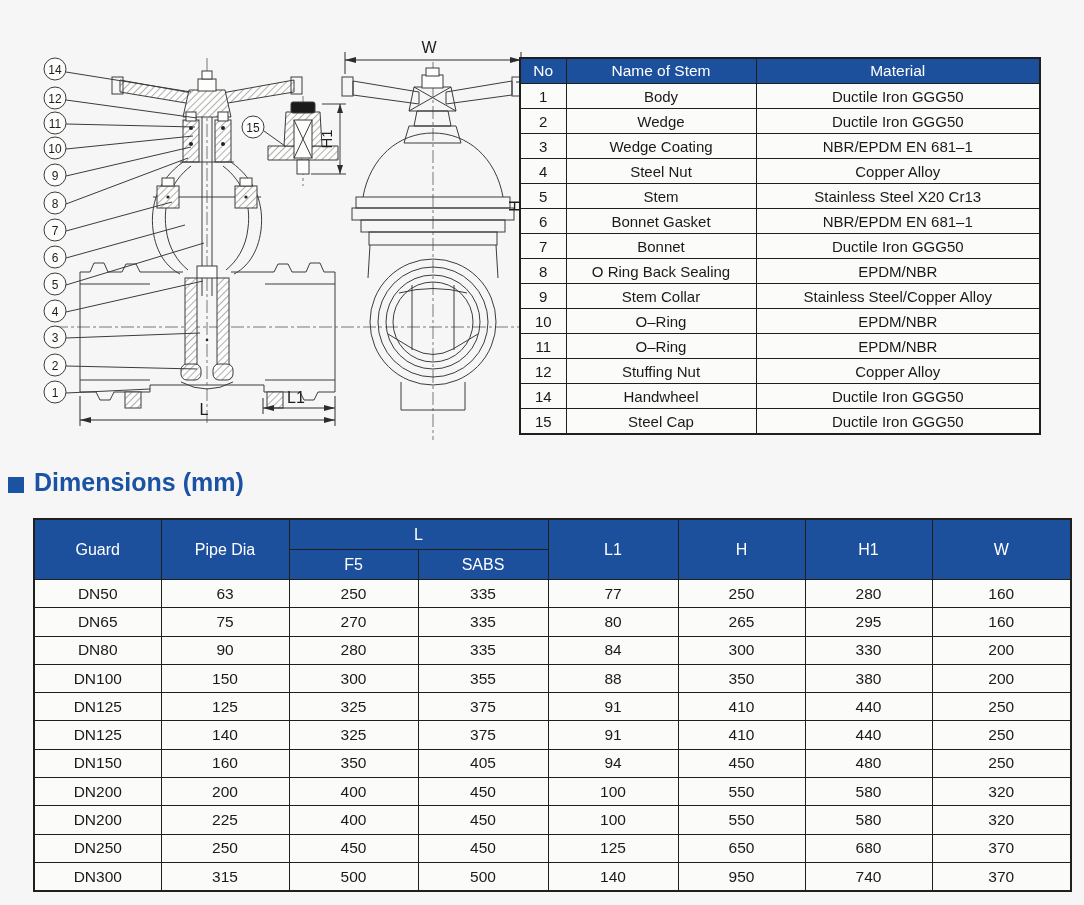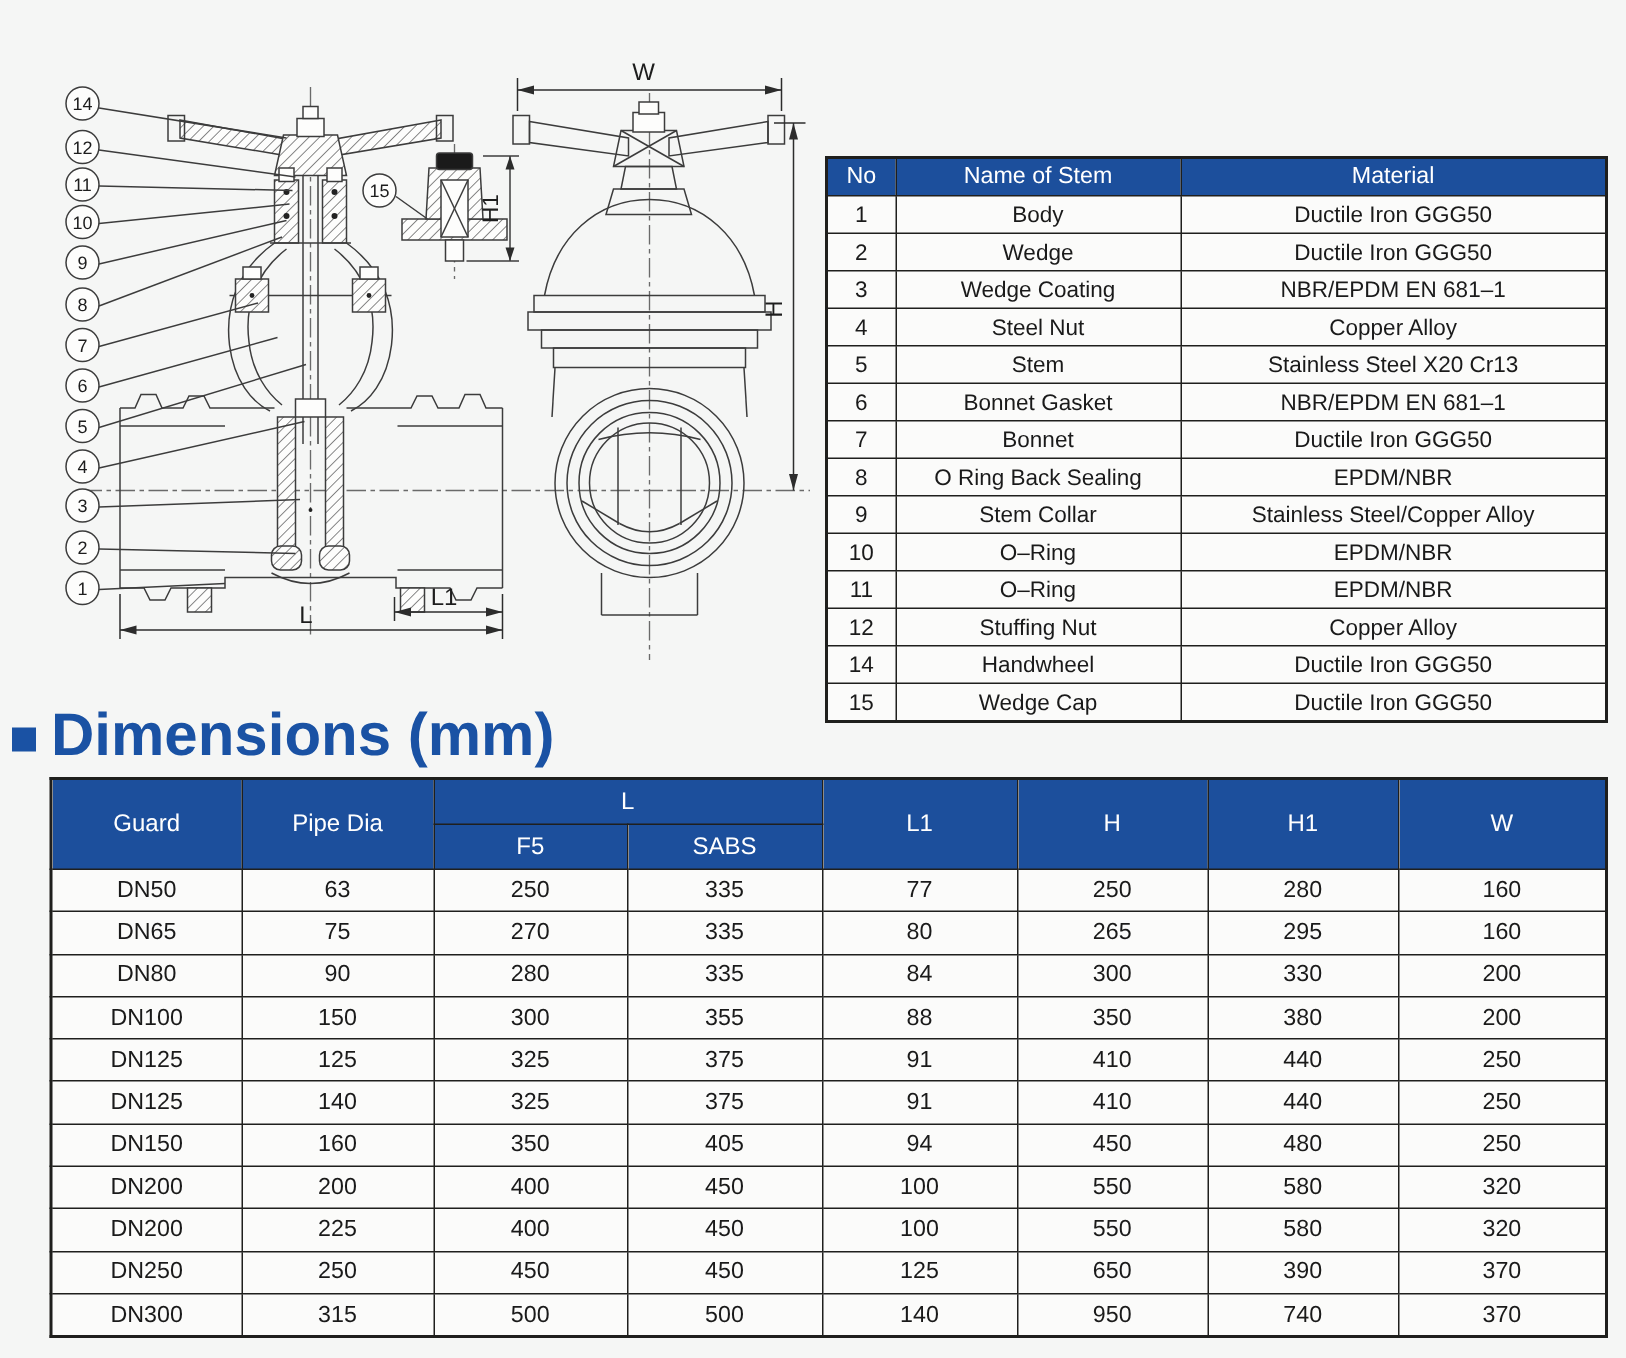--- a/index.html
+++ b/index.html
@@ -7,30 +7,30 @@
     --cell-bg:#fbfbfa; --border:#1f1f1d; --line:#3c3c3c;
   }
   html,body{margin:0;padding:0;background:var(--page-bg);}
   .page{position:relative;width:1084px;height:905px;background:var(--page-bg);
         font-family:"Liberation Sans",sans-serif;overflow:hidden;color:#1a1a1a;}
   .section-title{position:absolute;display:flex;align-items:center;
         color:var(--title-blue);font-weight:bold;white-space:nowrap;}
   .section-title .bullet{display:inline-block;background:var(--title-blue);}
   #materials-title{left:556px;top:18px;font-size:28px;}
   #materials-title .bullet{width:13px;height:13px;margin-right:9px;margin-top:3px;}
-  #dimensions-title{left:8px;top:468px;font-size:40px;}
+  #dimensions-title{left:8px;top:468px;font-size:25px;}
   #dimensions-title .bullet{width:16px;height:16px;margin-right:10px;margin-top:4px;}
 
   table{position:absolute;border-collapse:collapse;table-layout:fixed;
         background:var(--cell-bg);border:2px solid var(--border);}
   th,td{border:1px solid var(--border);text-align:center;vertical-align:middle;
         padding:0;overflow:hidden;white-space:nowrap;}
   th{background:var(--header-blue);color:#fff;font-weight:normal;}
 
-  #materials-table{left:550px;top:57px;width:520px;margin-top:47px;}
+  #materials-table{left:519px;top:57px;width:520px;}
   #materials-table th{height:24px;font-size:15.5px;}
   #materials-table td{height:24px;font-size:15px;}
 
   #dimensions-table{left:33px;top:518px;width:1037px;}
   #dimensions-table th{height:29px;font-size:16px;}
   #dimensions-table td{height:27.3px;font-size:15.5px;}
 
   svg text{fill:#1d1d1d;stroke:none;}
 </style>
 </head>
@@ -343,21 +343,21 @@
           <td>Stuffing Nut</td>
           <td>Copper Alloy</td>
         </tr>
         <tr>
           <td>14</td>
           <td>Handwheel</td>
           <td>Ductile Iron GGG50</td>
         </tr>
         <tr>
           <td>15</td>
-          <td>Wedge Cap</td>
+          <td>Steel Cap</td>
           <td>Ductile Iron GGG50</td>
         </tr>
       </tbody>
   </table>
 
   <div class="section-title" id="dimensions-title">
     <span class="bullet"></span>
     <span>Dimensions (mm)</span>
   </div>
 
@@ -478,21 +478,21 @@
           <td>580</td>
           <td>320</td>
         </tr>
         <tr>
           <td>DN250</td>
           <td>250</td>
           <td>450</td>
           <td>450</td>
           <td>125</td>
           <td>650</td>
-          <td>390</td>
+          <td>680</td>
           <td>370</td>
         </tr>
         <tr>
           <td>DN300</td>
           <td>315</td>
           <td>500</td>
           <td>500</td>
           <td>140</td>
           <td>950</td>
           <td>740</td>

